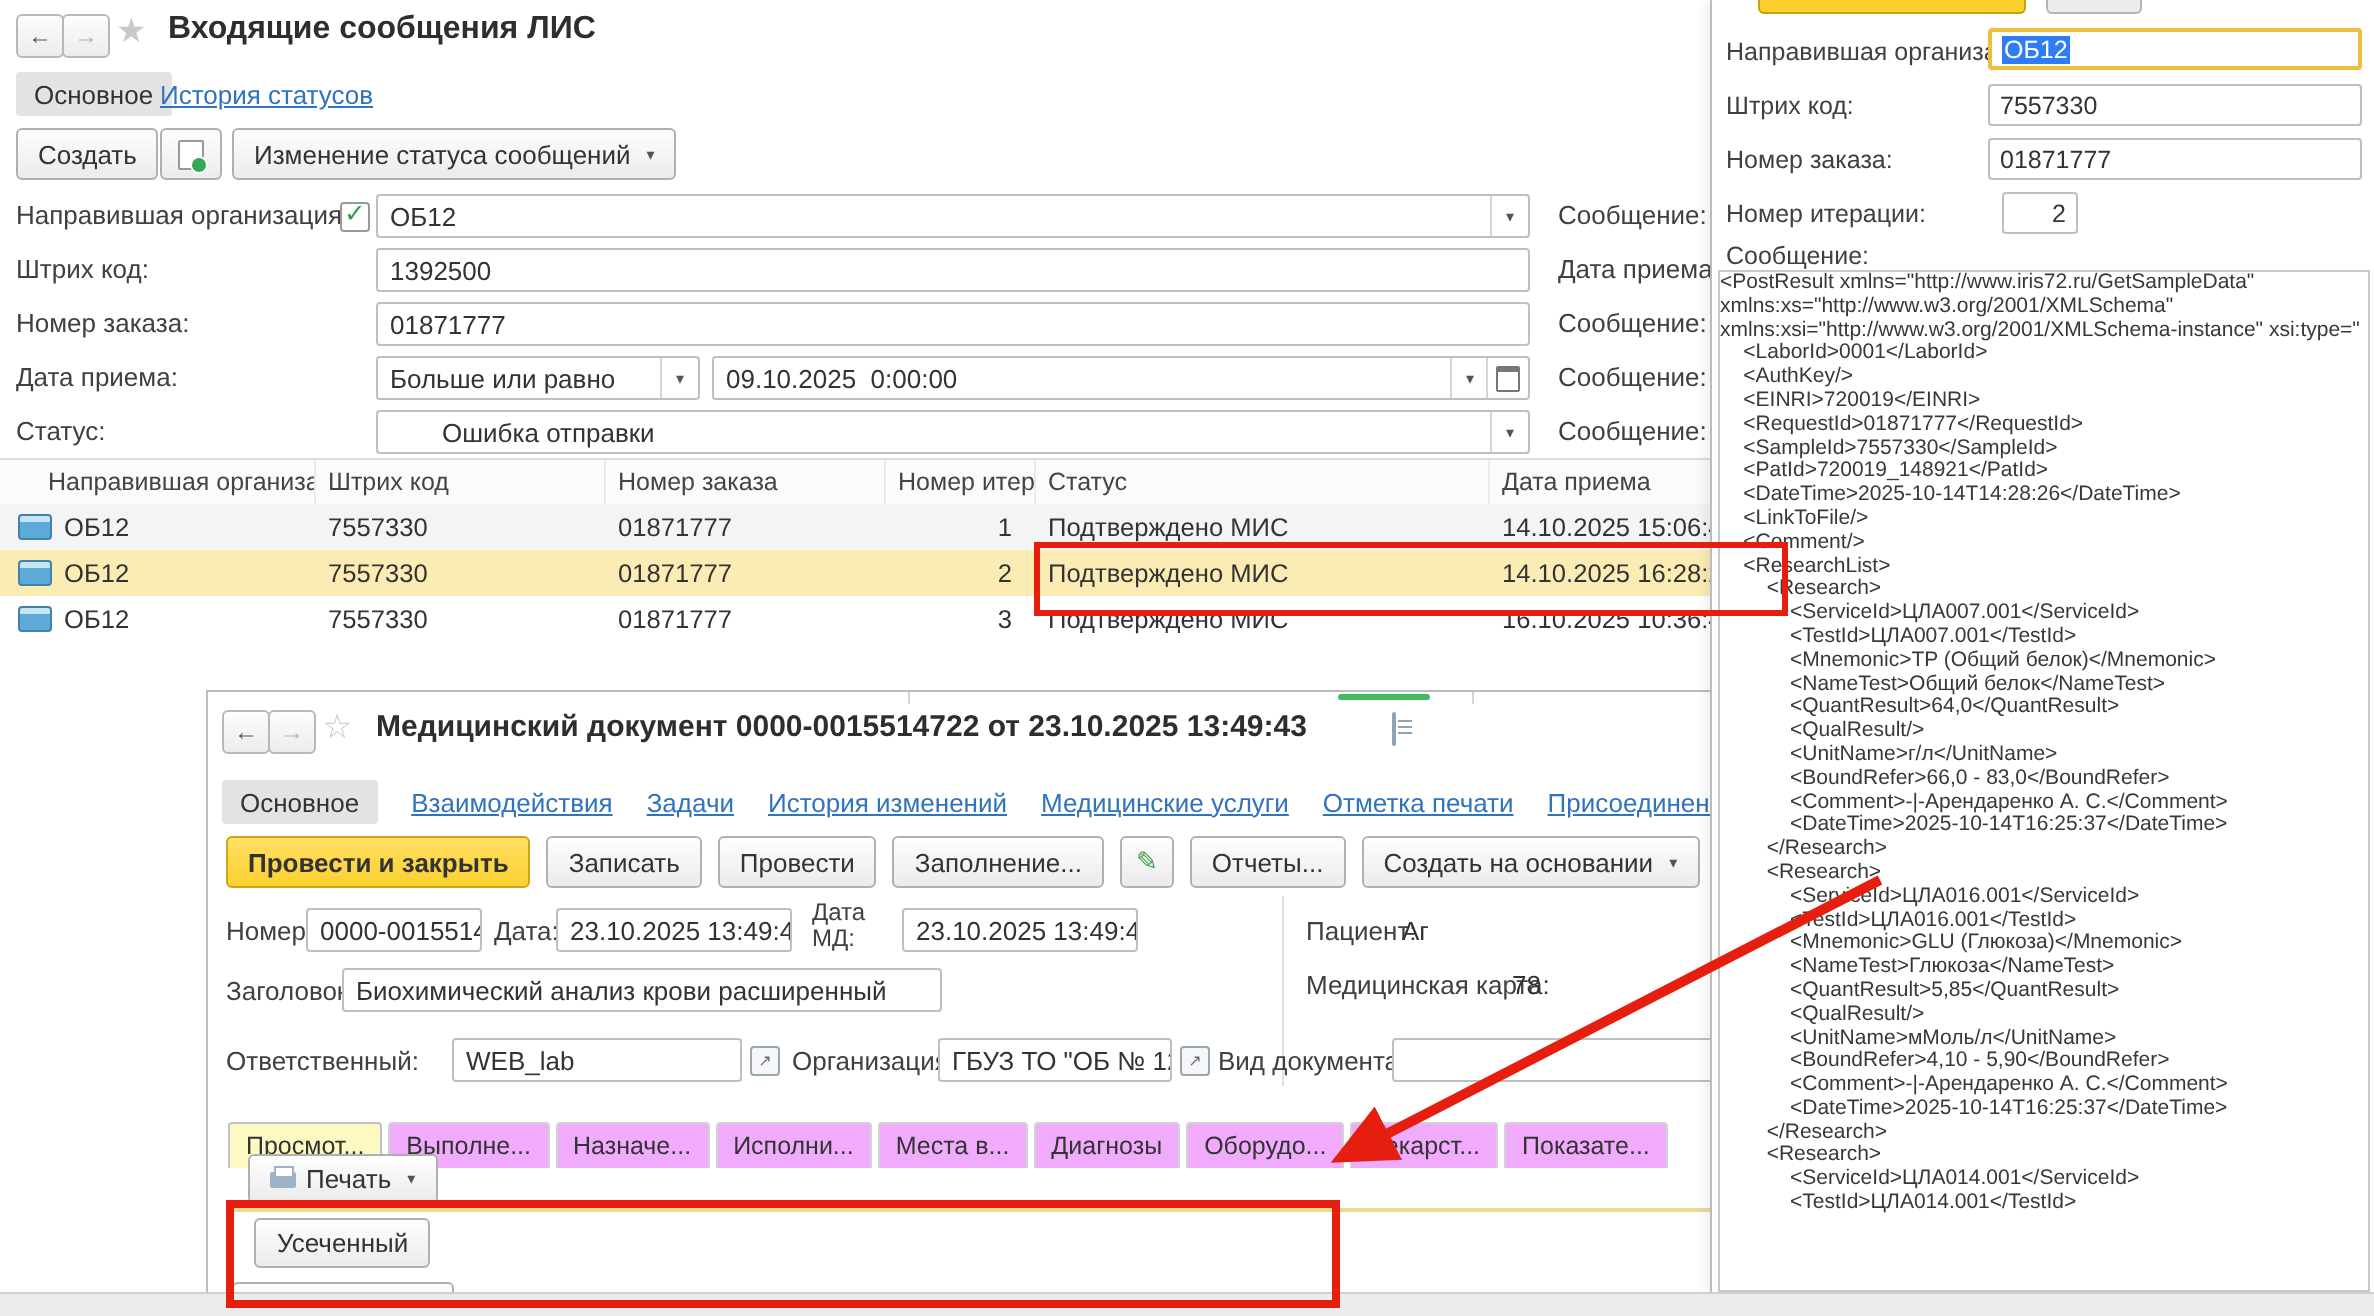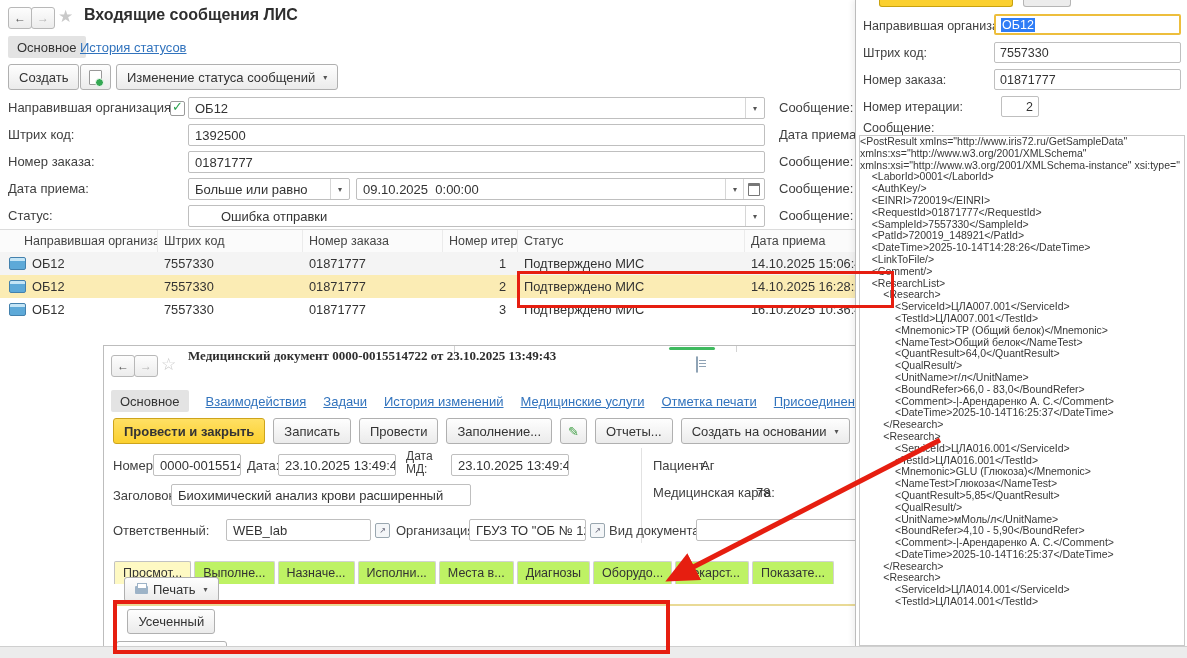--- a/index.html
+++ b/index.html
@@ -58,21 +58,21 @@
   .tc.c4{justify-content:flex-end;padding-right:12px;}
   
   .dw{left:103px;top:345px;width:1084px;height:301px;background:#fff;border:1px solid #bdbdbd;border-right:none;border-bottom:none;z-index:10;}
   .dw .tick{position:absolute;top:0;width:1px;height:6px;background:#d3d3d3;}
   .greenbar{position:absolute;left:565px;top:1px;width:46px;height:3px;background:#3fba5f;border-radius:2px;}
   .dlink{color:#3173bd;text-decoration:underline;white-space:nowrap;}
   .dtab-active{display:inline-flex;align-items:center;height:22px;padding:0 9px;background:#e3e3e3;border-radius:2px;}
   #doc-tabs{display:flex;gap:17px;align-items:center;}
   #doc-buttons{display:flex;gap:8px;align-items:center;}
   .divline{width:1px;background:#e2e2e2;}
-  .stab{display:inline-flex;align-items:center;height:22px;padding:0 8px;background:#bef264;border:1px solid #d2d2d2;
+  .stab{display:inline-flex;align-items:center;height:22px;padding:0 8px;background:#f0abfc;border:1px solid #d2d2d2;
         border-bottom:none;border-radius:2px 2px 0 0;font-size:12.5px;color:#333;white-space:nowrap;}
   .stab.on{background:#fef9c3;border-color:#c2c2c2;margin-top:12px;}
   #sec-tabs{display:flex;gap:3px;align-items:flex-end;}
   #view-toolbar{display:flex;gap:7px;align-items:center;flex-direction:column;}
   .yline{height:2px;background:#e9da96;}
   
   .dp{left:855px;top:0;width:332px;height:646px;background:#fff;border-left:1px solid #bcbcbc;
       box-shadow:-3px 0 5px rgba(0,0,0,.06);z-index:20;}
   .p-lbl{font-size:12.5px;color:#404040;white-space:nowrap;}
   .pinp{position:absolute;height:21px;border:1px solid #bfbfbf;border-radius:2px;background:#fff;display:flex;
@@ -231,21 +231,21 @@
     <div class="tick" style="left:632px;"></div>
     <div class="greenbar"></div>
 
     <div class="abs navbtn" style="left:7px;top:9px;">
         <span>←</span>
       </div>
     <div class="abs navbtn dis" style="left:30px;top:9px;">
         <span>→</span>
       </div>
     <div class="abs star" style="left:57px;top:8px;">☆</div>
-    <div class="abs wtitle" style="left:84px;top:2px;font-size:13px;font-family:Liberation Serif, serif;">Медицинский документ 0000-0015514722 от 23.10.2025 13:49:43</div>
+    <div class="abs wtitle" style="left:84px;top:9px;font-size:15px;">Медицинский документ 0000-0015514722 от 23.10.2025 13:49:43</div>
     <span class="abs docpage-ic" style="left:592px;top:11px;"></span>
 
     <div class="abs" id="doc-tabs" style="left:7px;top:44px;">
         <span class="dtab-active">Основное</span>
         <span class="dlink">Взаимодействия</span>
         <span class="dlink">Задачи</span>
         <span class="dlink">История изменений</span>
         <span class="dlink">Медицинские услуги</span>
         <span class="dlink">Отметка печати</span>
         <span class="dlink">Присоединенные</span>

